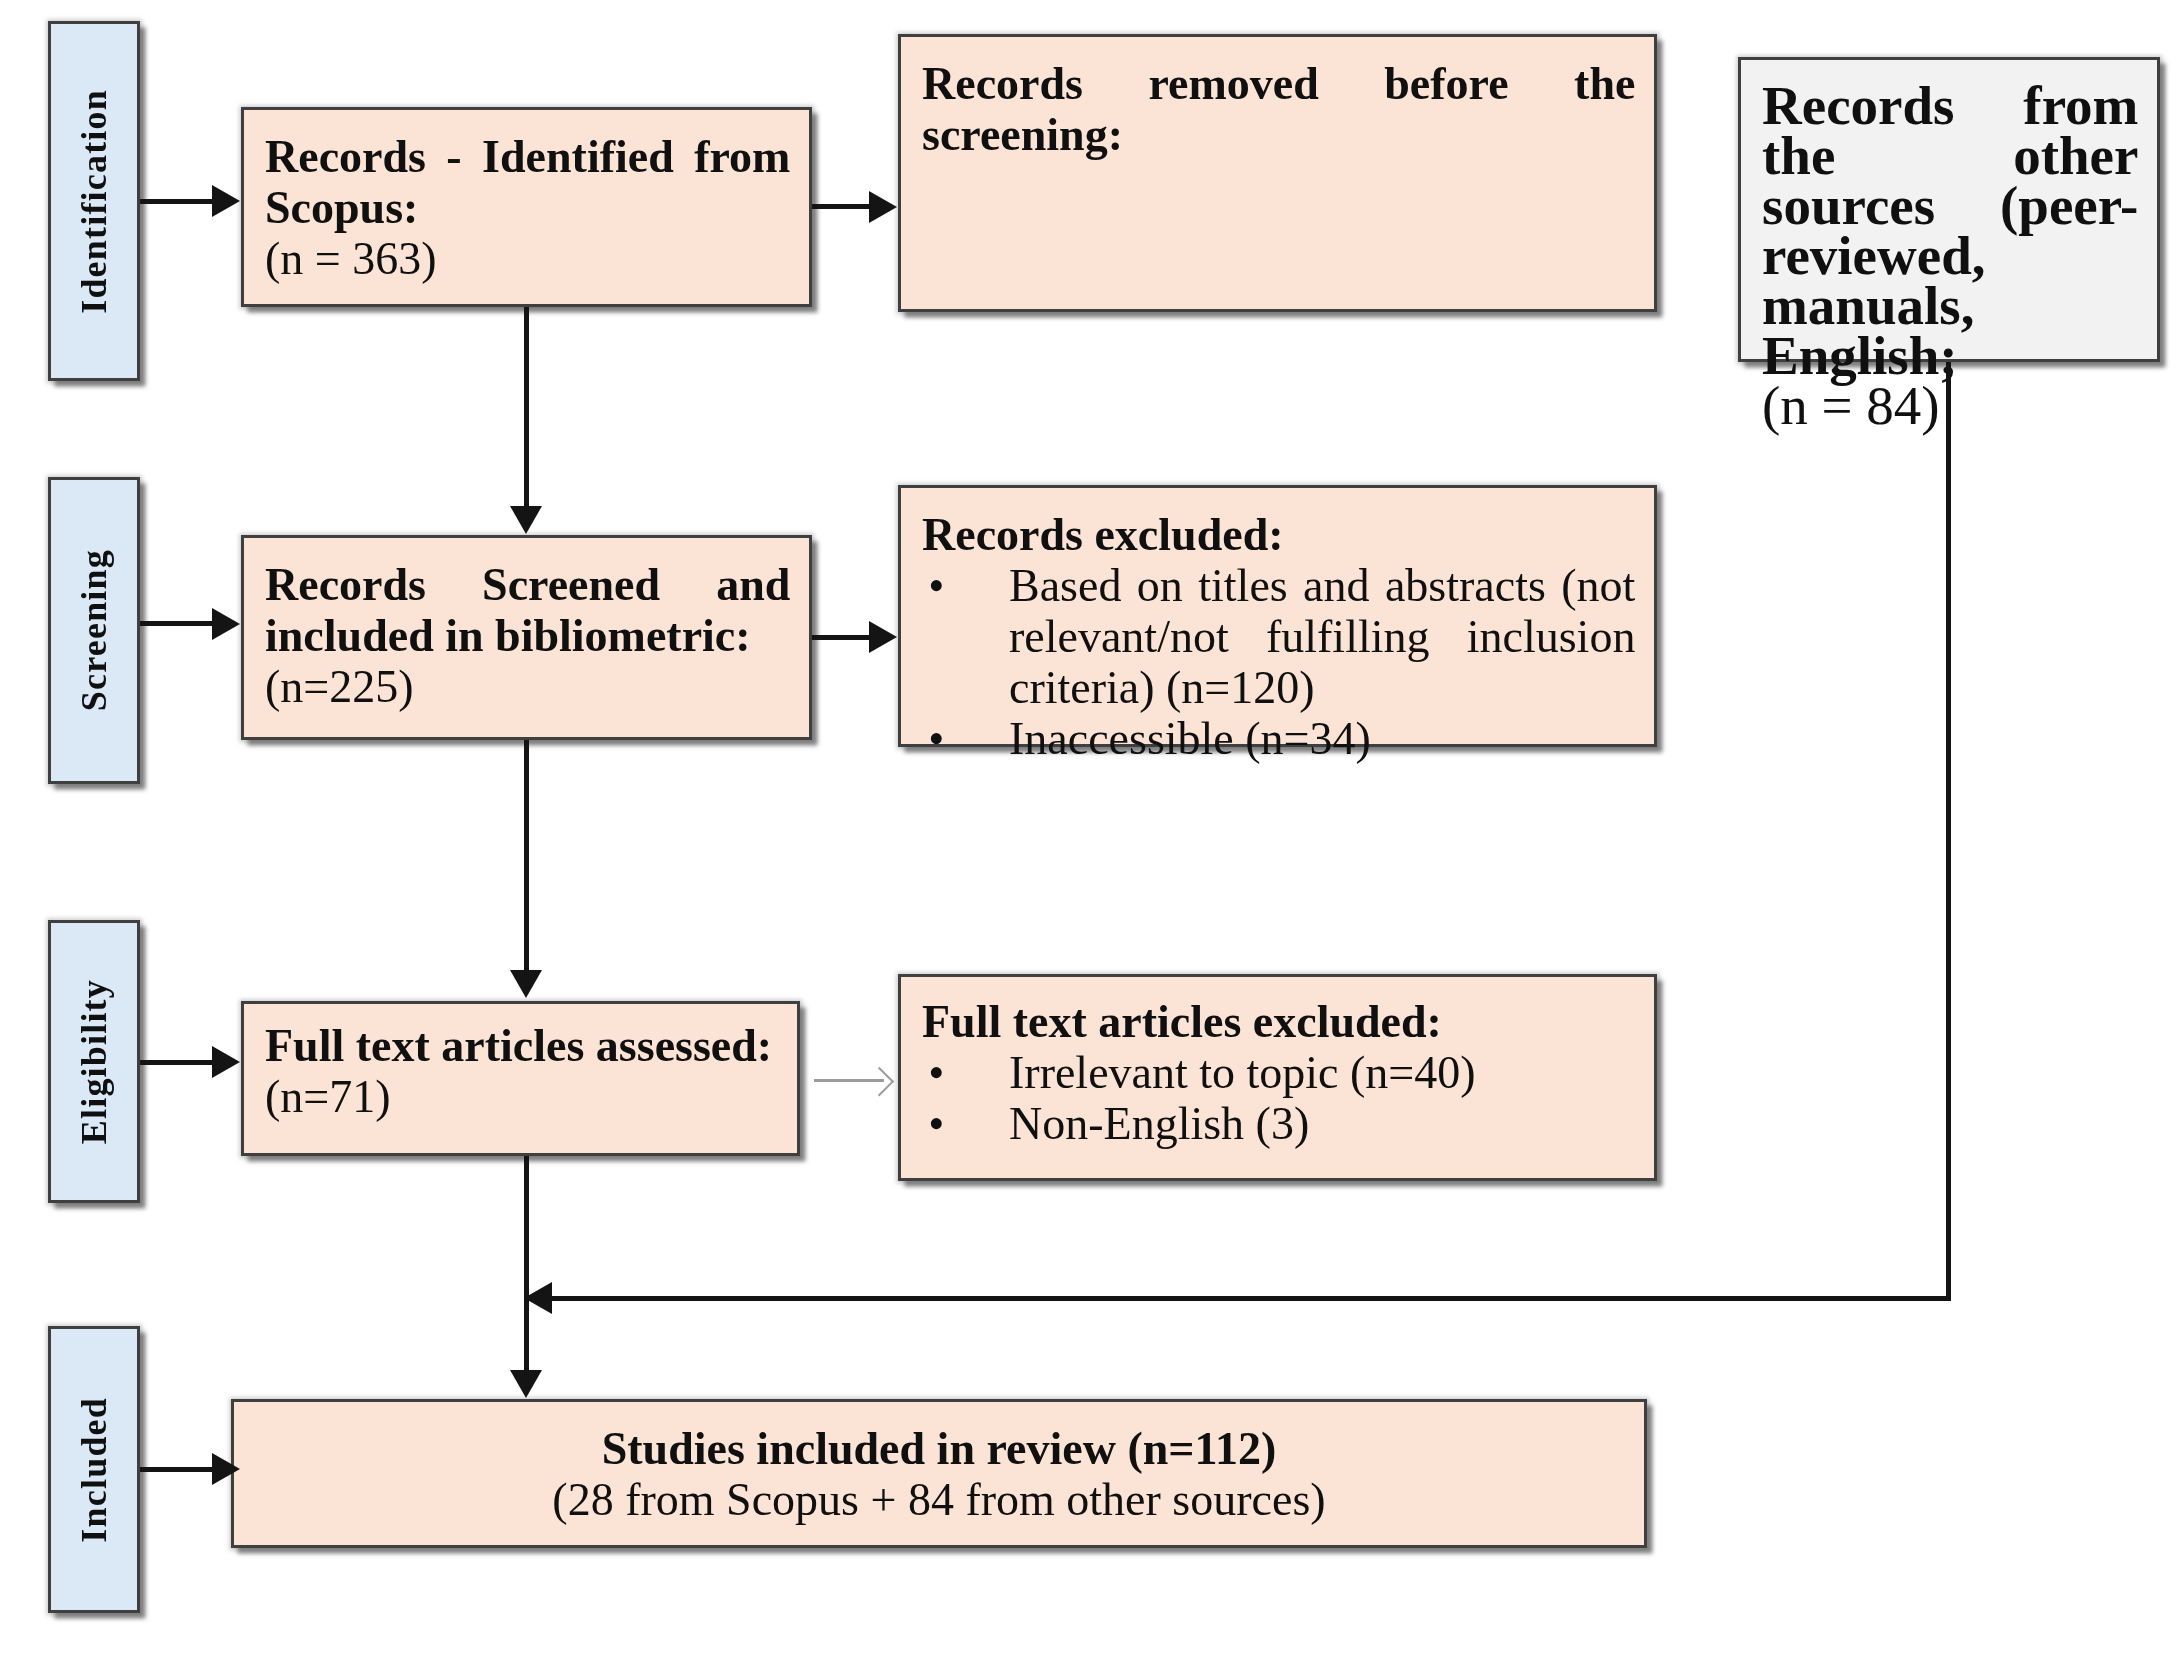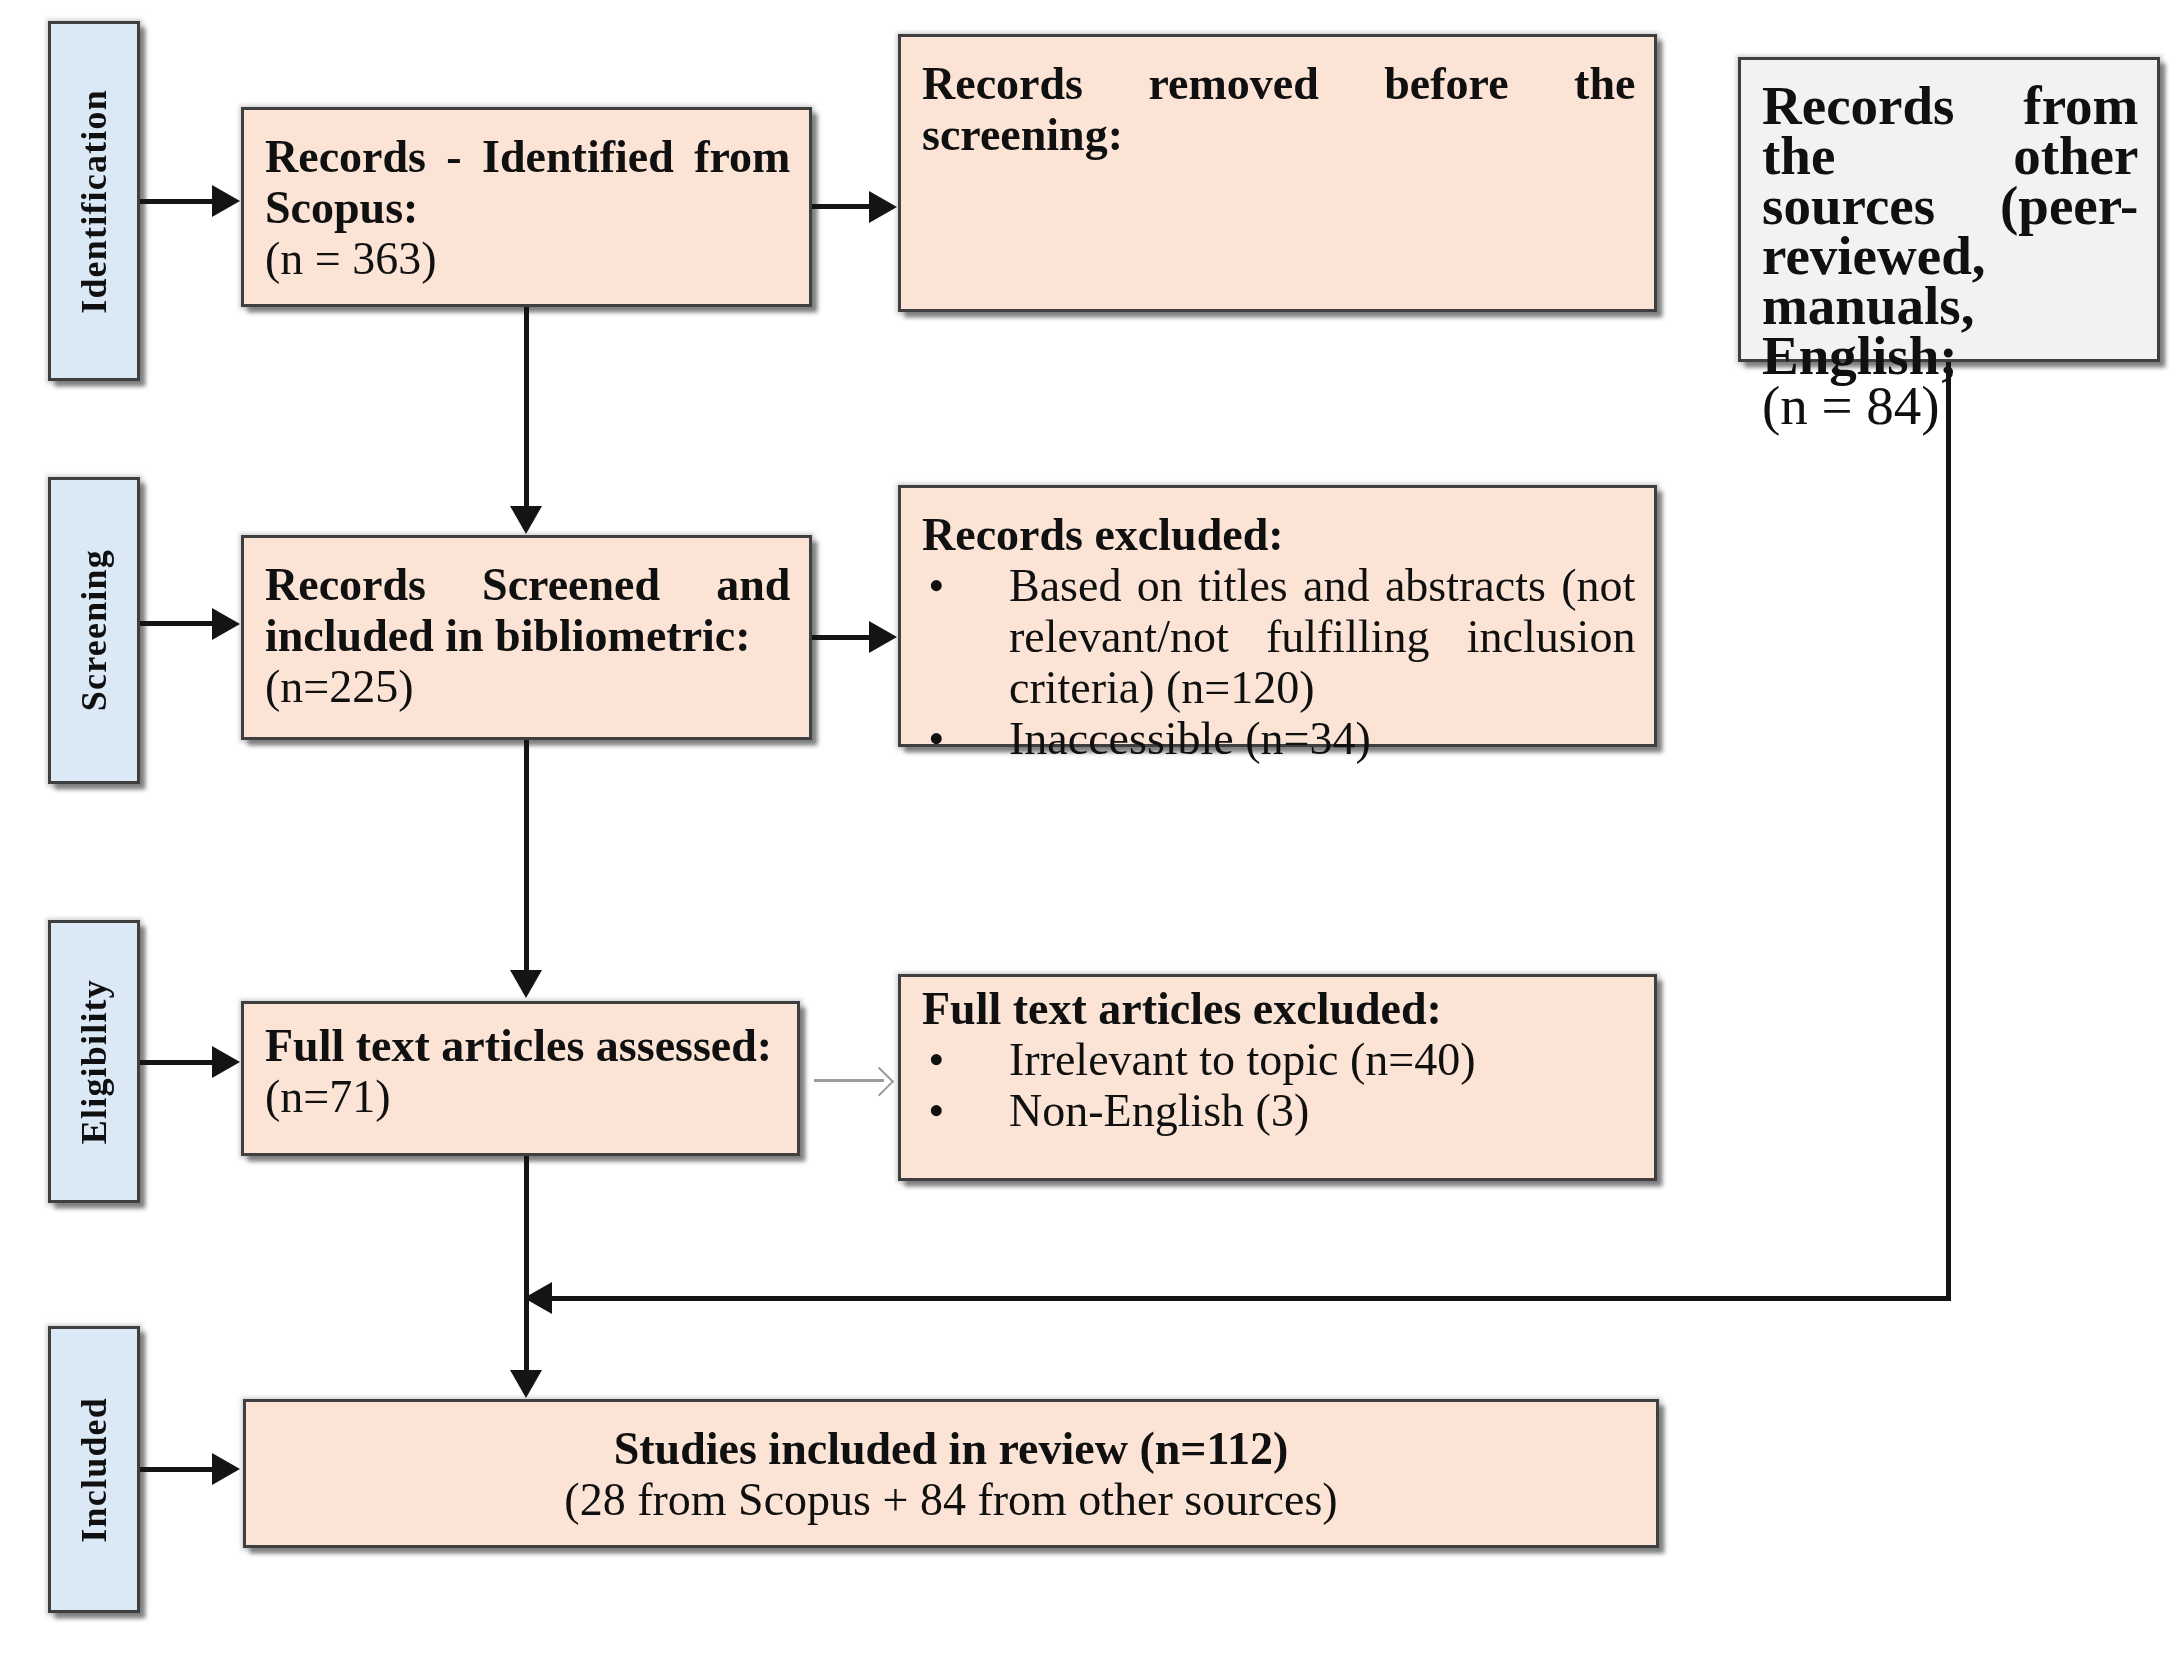--- a/index.html
+++ b/index.html
@@ -144,34 +144,34 @@
   </div>
 
   <div class="box pink pad" style="left:898px; top:485px; width:759px; height:262px;">
     <div class="title">Records excluded:</div>
     <ul class="blist">
       <li>Based on titles and abstracts (not relevant/not fulfilling inclusion criteria) (n=120)</li>
       <li>Inaccessible (n=34)</li>
     </ul>
   </div>
 
-  <div class="box pink pad" style="left:898px; top:974px; width:759px; height:207px; padding-top:6px;">
+  <div class="box pink pad" style="left:898px; top:974px; width:759px; height:207px; padding-top:19px;">
     <div class="title">Full text articles excluded:</div>
     <ul class="blist">
       <li>Irrelevant to topic (n=40)</li>
       <li>Non-English (3)</li>
     </ul>
   </div>
 
   <div class="box gray pad" style="left:1738px; top:57px; width:422px; height:305px; font-size:55px; line-height:50px;">
     <div class="title">Records from the other sources (peer-reviewed, manuals, English;</div>
     <div class="count">(n = 84)</div>
   </div>
 
-  <div class="box pink center-col" style="left:243px; top:1399px; width:1416px; height:149px;">
+  <div class="box pink center-col" style="left:231px; top:1399px; width:1416px; height:149px;">
     <div class="title" style="text-align:center;">Studies included in review (n=112)</div>
     <div>(28 from Scopus + 84 from other sources)</div>
   </div>
 
   <div class="hline" style="left:140px; top:199px; width:76px;"></div>
   <div class="head-right" style="left:212px; top:185px;"></div>
 
   <div class="hline" style="left:812px; top:204px; width:62px;"></div>
   <div class="head-right" style="left:869px; top:191px;"></div>
 

